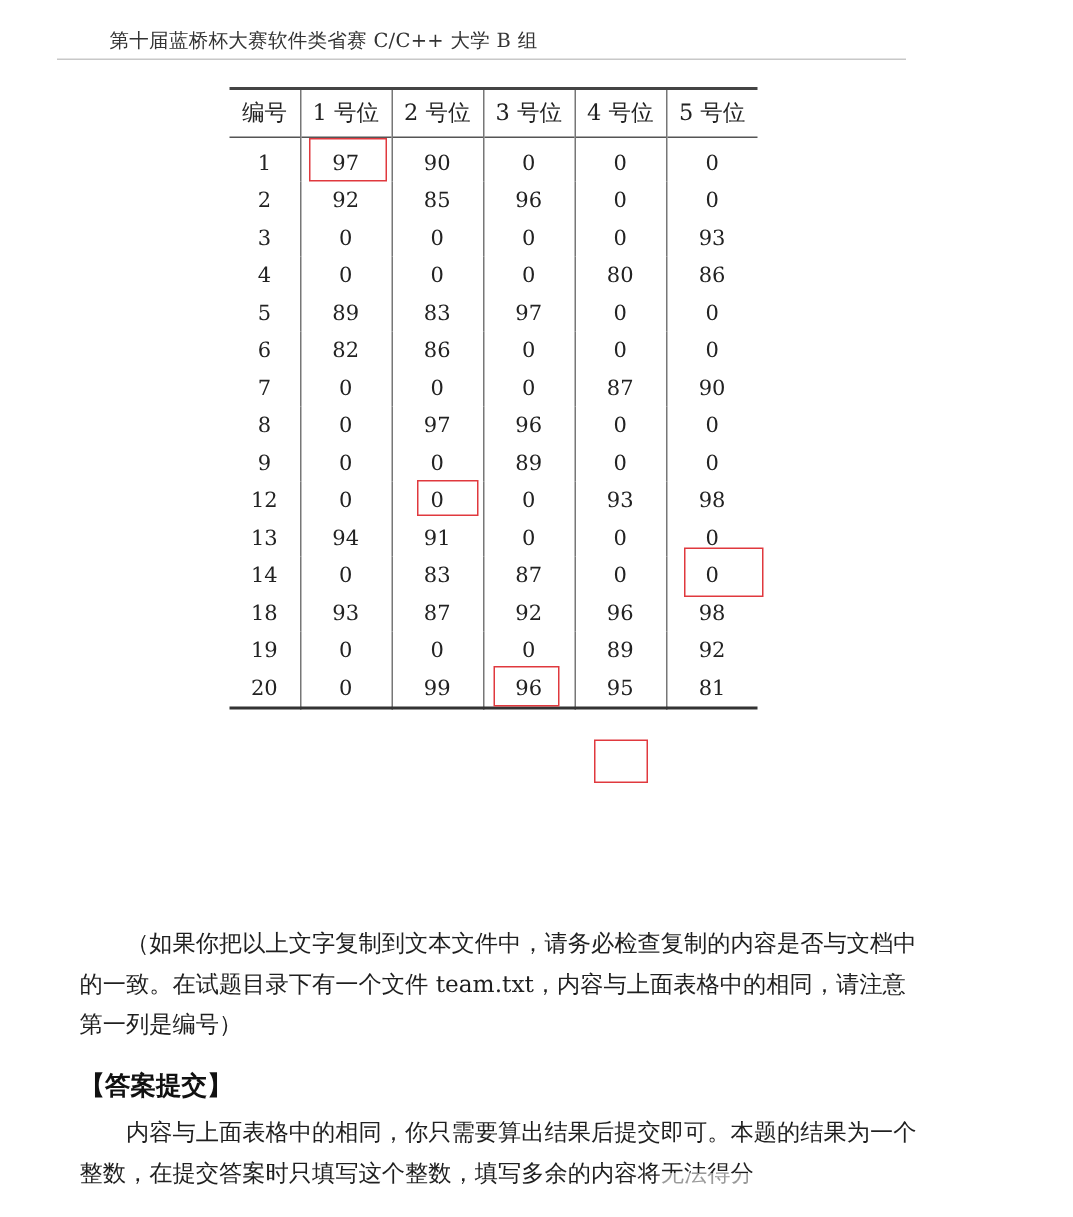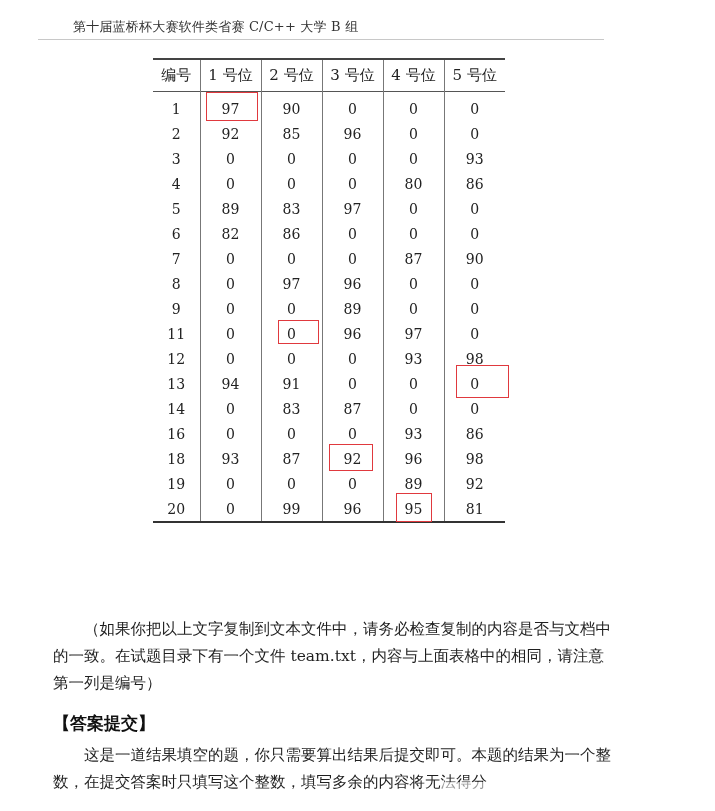--- a/index.html
+++ b/index.html
@@ -211,28 +211,20 @@
         </tr>
         <tr>
           <td>9</td>
           <td>0</td>
           <td>0</td>
           <td>89</td>
           <td>0</td>
           <td>0</td>
         </tr>
         <tr>
-          <td>11</td>
-          <td>0</td>
-          <td>0</td>
-          <td>96</td>
-          <td>97</td>
-          <td>0</td>
-        </tr>
-        <tr>
           <td>12</td>
           <td>0</td>
           <td>0</td>
           <td>0</td>
           <td>93</td>
           <td>98</td>
         </tr>
         <tr>
           <td>13</td>
           <td>94</td>
@@ -241,28 +233,20 @@
           <td>0</td>
           <td>0</td>
         </tr>
         <tr>
           <td>14</td>
           <td>0</td>
           <td>83</td>
           <td>87</td>
           <td>0</td>
           <td>0</td>
-        </tr>
-        <tr>
-          <td>16</td>
-          <td>0</td>
-          <td>0</td>
-          <td>0</td>
-          <td>93</td>
-          <td>86</td>
         </tr>
         <tr>
           <td>18</td>
           <td>93</td>
           <td>87</td>
           <td>92</td>
           <td>96</td>
           <td>98</td>
         </tr>
         <tr>
@@ -288,15 +272,15 @@
 <div class="mark" style="left:206px; top:92px; width:50px; height:27px;"></div>
 <div class="mark" style="left:278px; top:320px; width:39px; height:22px;"></div>
 <div class="mark" style="left:456px; top:365px; width:51px; height:31px;"></div>
 <div class="mark" style="left:329px; top:444px; width:42px; height:25px;"></div>
 <div class="mark" style="left:396px; top:493px; width:34px; height:27px;"></div>
 
 <div class="para note"><span class="indent"></span><span>（如果你把以上文字复制到文本文件中，请务必检查复制的内容是否与文档中的一致。在试题目录下有一个文件 team.txt，内容与上面表格中的相同，请注意第一列是编号）</span></div>
 
 <div class="section-title">【答案提交】</div>
 
-<div class="para answer"><span class="indent"></span><span>这是一道结果填空的题，你只需要算出结果后提交即可。本题的结果为一个整数，在提交答案时只填写这个整数，填写多余的内容将无法得分</span></div>
+<div class="para answer"><span class="indent"></span><span>内容与上面表格中的相同，你只需要算出结果后提交即可。本题的结果为一个整数，在提交答案时只填写这个整数，填写多余的内容将无法得分</span></div>
 
 <div class="watermark"></div>
 
 </body></html>

